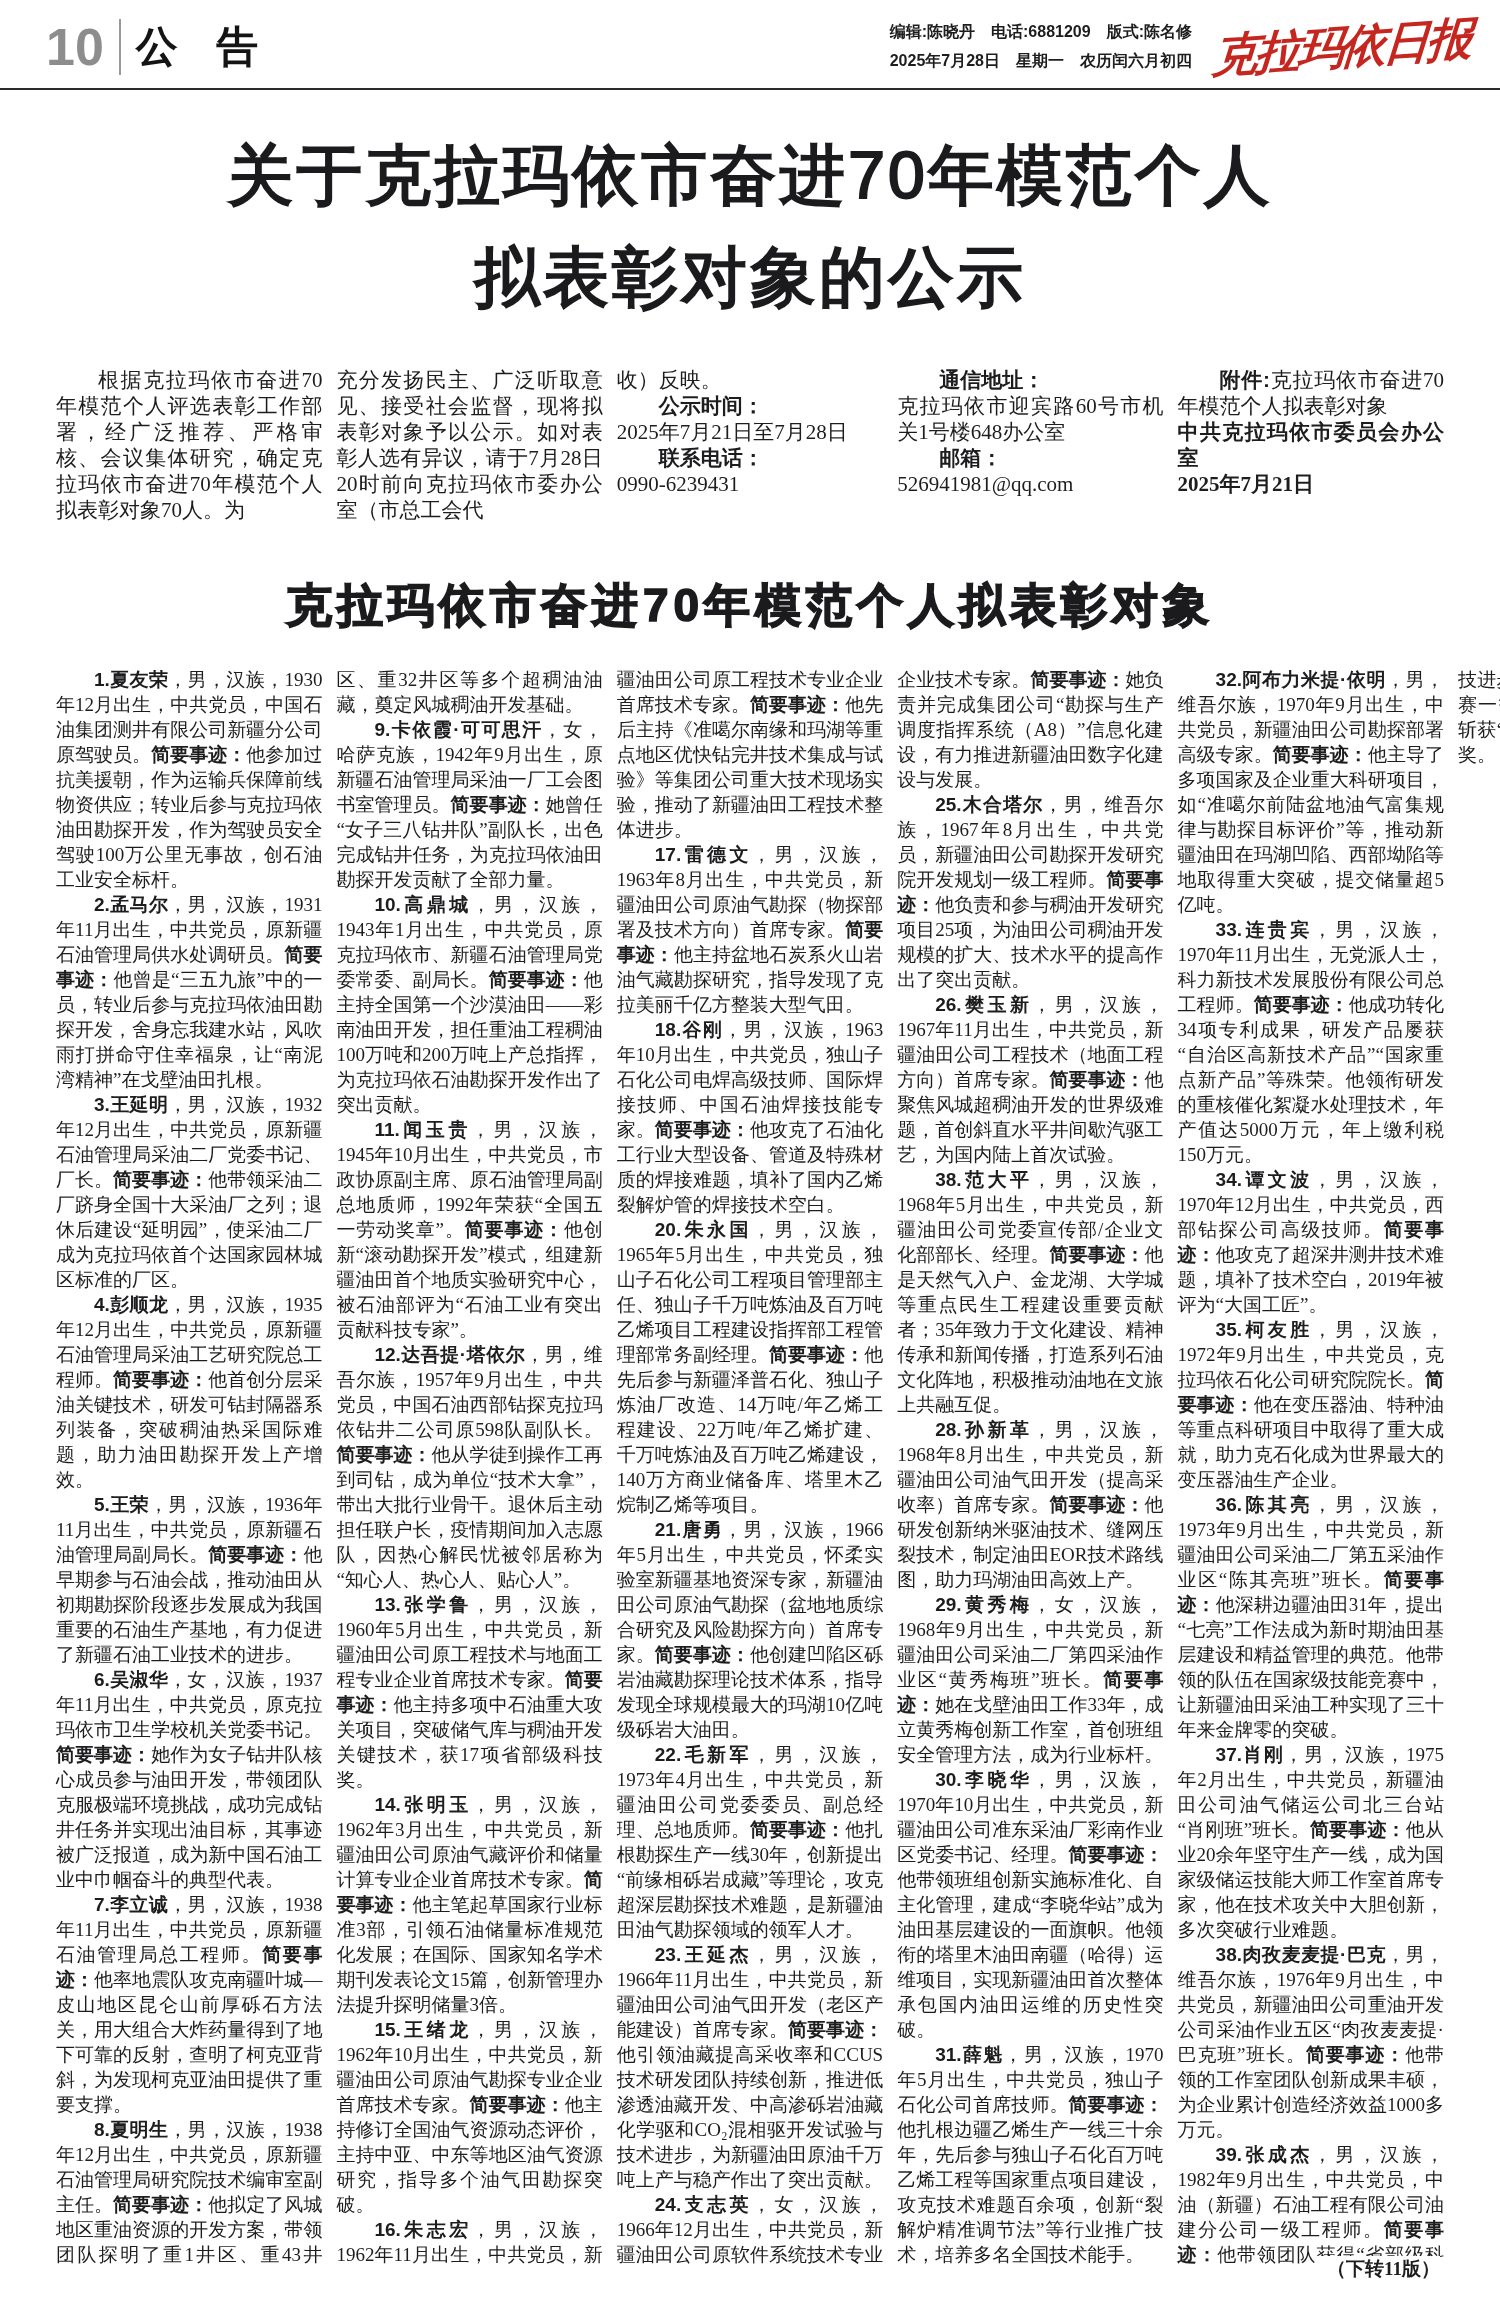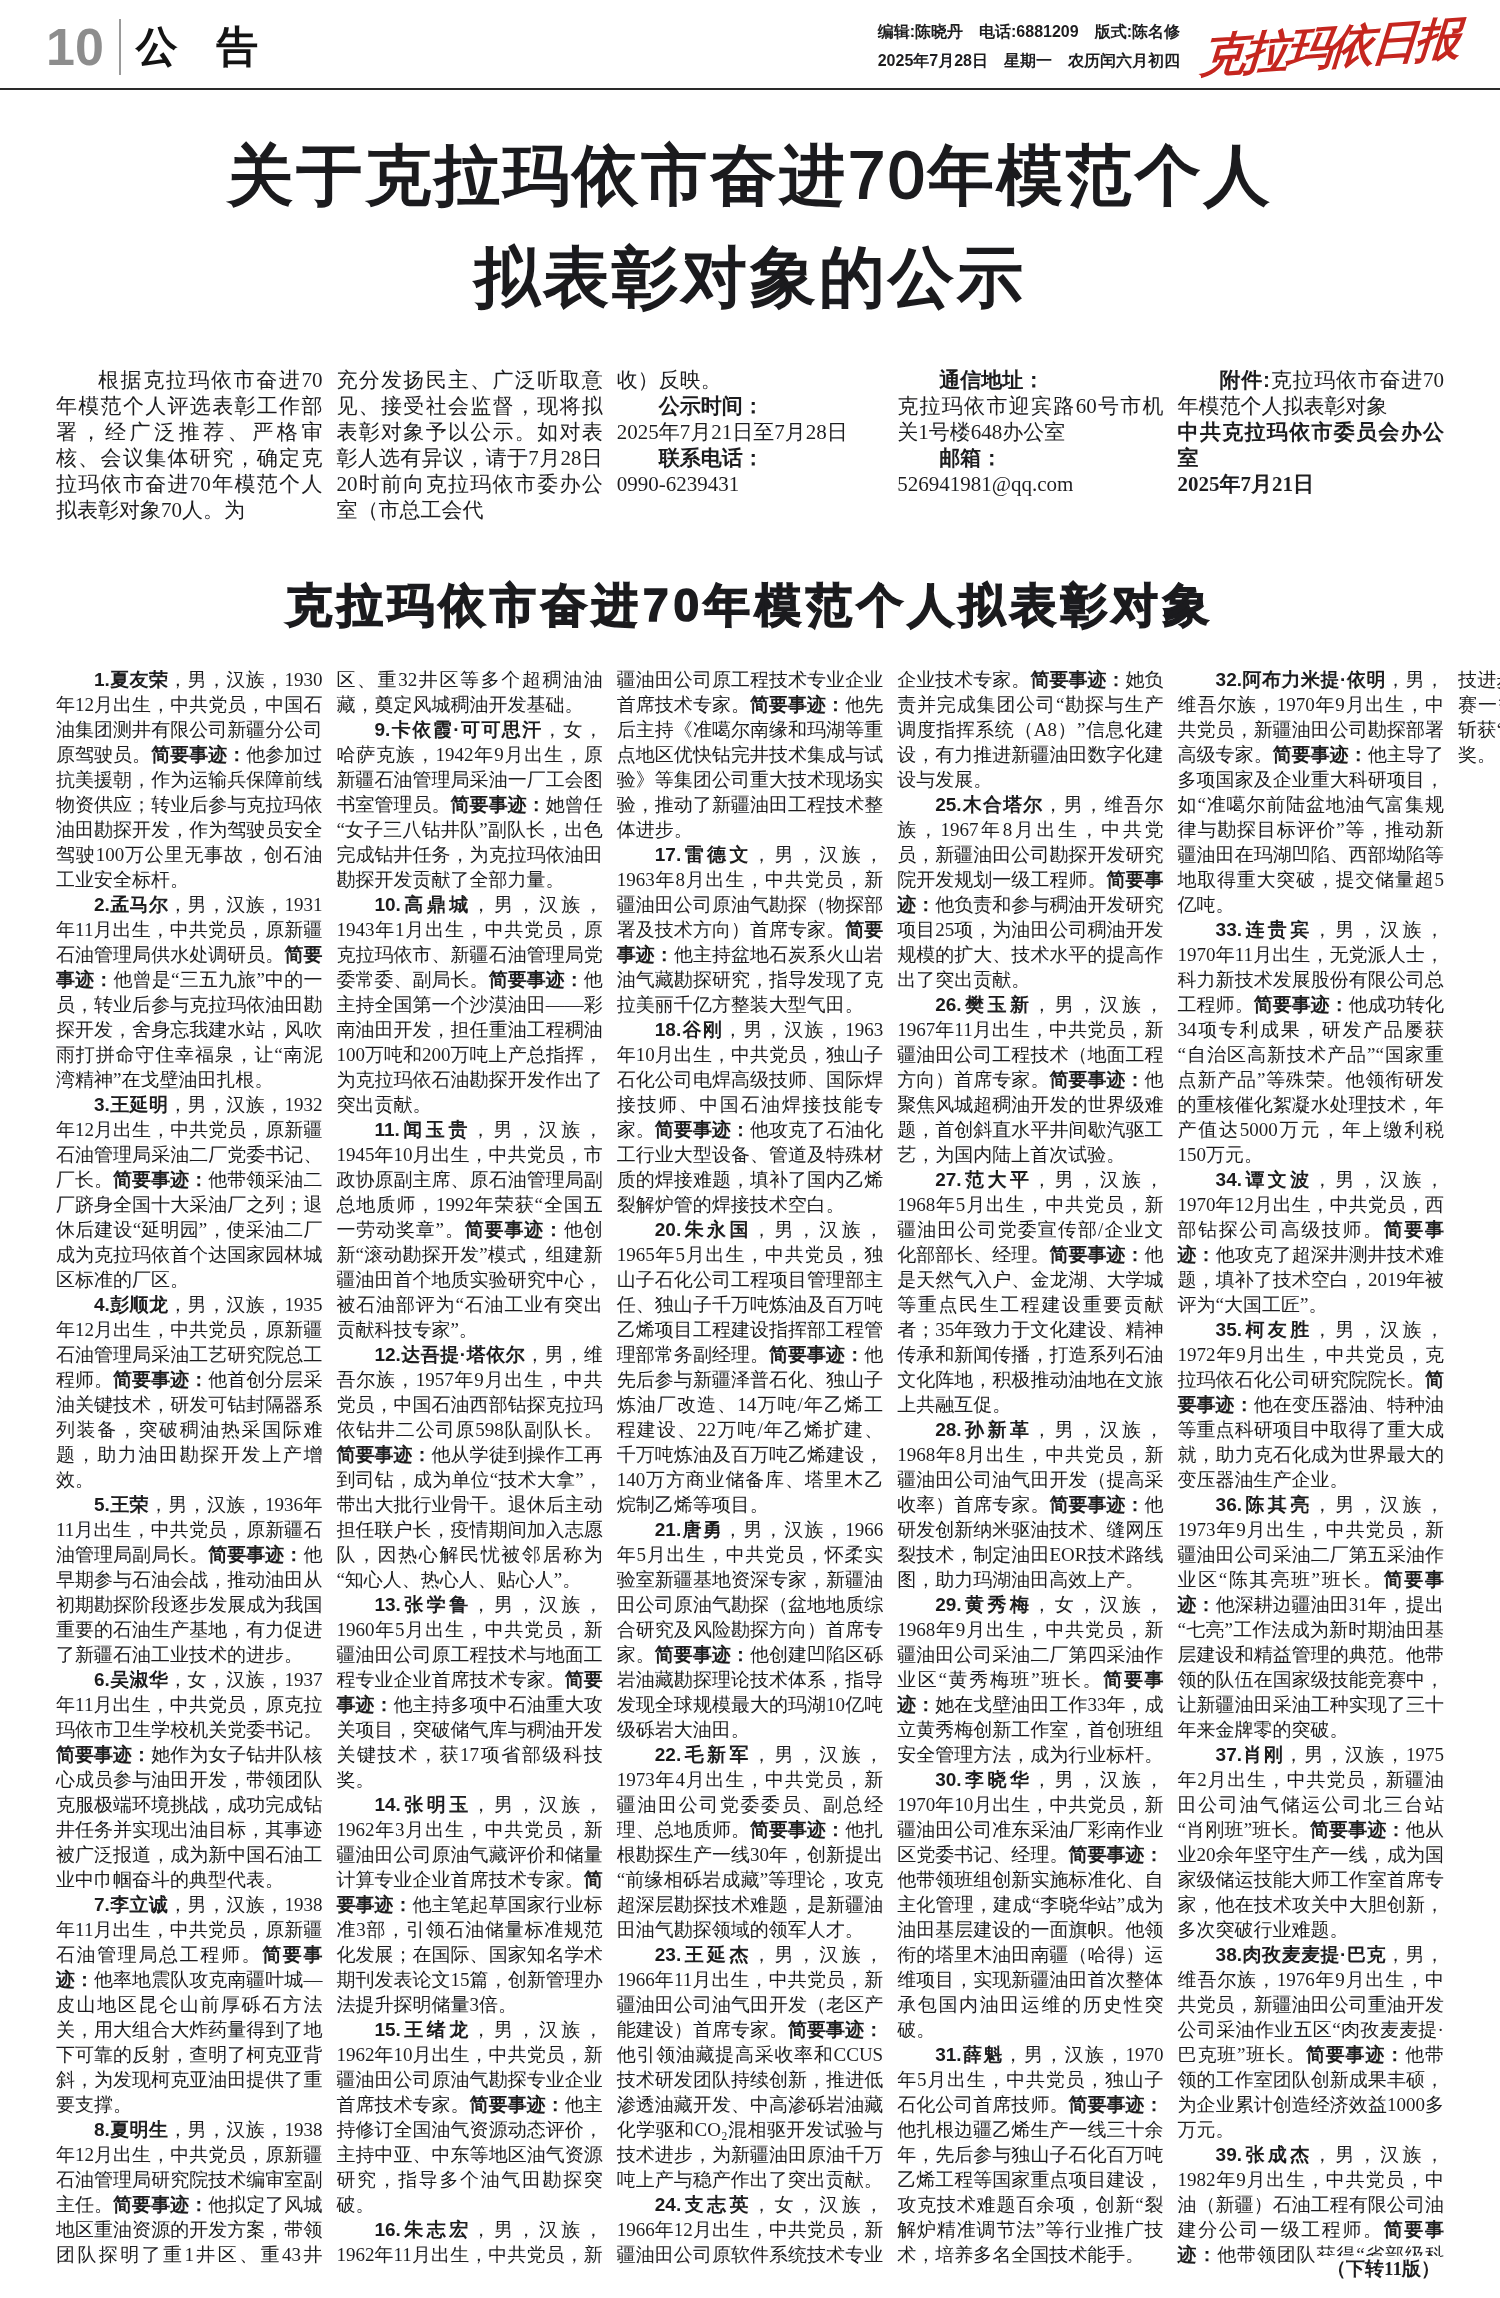--- a/index.html
+++ b/index.html
@@ -1,20 +1,20 @@
 <!DOCTYPE html>
 <html lang="zh"><head>
 <meta charset="utf-8">
 <style>
   html,body{margin:0;padding:0;background:#ffffff;}
   .page{position:relative;width:1500px;height:2298px;background:#fff;overflow:hidden;
         font-family:"Liberation Serif",serif;color:#1d1d1f;}
   
   .hdr{display:flex;justify-content:space-between;align-items:center;
-       padding:16px 42px 10px 46px;border-bottom:2px solid #2a2a2a;height:62px;}
+       padding:16px 30px 10px 46px;border-bottom:2px solid #2a2a2a;height:62px;}
   .hdr-left{display:flex;align-items:center;gap:15px;}
   .pagenum{font-family:"Liberation Sans",sans-serif;font-weight:700;font-size:52px;color:#8d8d8d;line-height:1;}
   .vline{width:2px;height:56px;background:#9a9a9a;}
   .section-title{font-weight:700;font-size:42px;letter-spacing:14px;color:#141414;line-height:1;}
   .hdr-right{display:flex;align-items:center;gap:20px;}
   .hdr-meta{font-family:"Liberation Sans",sans-serif;font-weight:700;font-size:16px;
             line-height:1.8;color:#1d1d1f;text-align:left;white-space:nowrap;}
   .masthead{font-family:"DejaVu Serif",serif;font-style:italic;font-weight:700;font-size:46px;
             color:#c5261f;letter-spacing:-3px;transform:rotate(-4deg) skewX(-8deg);line-height:1;}
   
@@ -115,21 +115,21 @@
       <p class="entry"><b class="hb">16.朱志宏</b><span>，男，汉族，1962年11月出生，中共党员，新疆油田公司原工程技术专业企业首席技术专家。</span><b class="hb">简要事迹：</b><span>他先后主持《准噶尔南缘和玛湖等重点地区优快钻完井技术集成与试验》等集团公司重大技术现场实验，推动了新疆油田工程技术整体进步。</span></p>
       <p class="entry"><b class="hb">17.雷德文</b><span>，男，汉族，1963年8月出生，中共党员，新疆油田公司原油气勘探（物探部署及技术方向）首席专家。</span><b class="hb">简要事迹：</b><span>他主持盆地石炭系火山岩油气藏勘探研究，指导发现了克拉美丽千亿方整装大型气田。</span></p>
       <p class="entry"><b class="hb">18.谷刚</b><span>，男，汉族，1963年10月出生，中共党员，独山子石化公司电焊高级技师、国际焊接技师、中国石油焊接技能专家。</span><b class="hb">简要事迹：</b><span>他攻克了石油化工行业大型设备、管道及特殊材质的焊接难题，填补了国内乙烯裂解炉管的焊接技术空白。</span></p>
       <p class="entry"><b class="hb">20.朱永国</b><span>，男，汉族，1965年5月出生，中共党员，独山子石化公司工程项目管理部主任、独山子千万吨炼油及百万吨乙烯项目工程建设指挥部工程管理部常务副经理。</span><b class="hb">简要事迹：</b><span>他先后参与新疆泽普石化、独山子炼油厂改造、14万吨/年乙烯工程建设、22万吨/年乙烯扩建、千万吨炼油及百万吨乙烯建设，140万方商业储备库、塔里木乙烷制乙烯等项目。</span></p>
       <p class="entry"><b class="hb">21.唐勇</b><span>，男，汉族，1966年5月出生，中共党员，怀柔实验室新疆基地资深专家，新疆油田公司原油气勘探（盆地地质综合研究及风险勘探方向）首席专家。</span><b class="hb">简要事迹：</b><span>他创建凹陷区砾岩油藏勘探理论技术体系，指导发现全球规模最大的玛湖10亿吨级砾岩大油田。</span></p>
       <p class="entry"><b class="hb">22.毛新军</b><span>，男，汉族，1973年4月出生，中共党员，新疆油田公司党委委员、副总经理、总地质师。</span><b class="hb">简要事迹：</b><span>他扎根勘探生产一线30年，创新提出“前缘相砾岩成藏”等理论，攻克超深层勘探技术难题，是新疆油田油气勘探领域的领军人才。</span></p>
       <p class="entry"><b class="hb">23.王延杰</b><span>，男，汉族，1966年11月出生，中共党员，新疆油田公司油气田开发（老区产能建设）首席专家。</span><b class="hb">简要事迹：</b><span>他引领油藏提高采收率和CCUS技术研发团队持续创新，推进低渗透油藏开发、中高渗砾岩油藏化学驱和CO₂混相驱开发试验与技术进步，为新疆油田原油千万吨上产与稳产作出了突出贡献。</span></p>
       <p class="entry"><b class="hb">24.支志英</b><span>，女，汉族，1966年12月出生，中共党员，新疆油田公司原软件系统技术专业企业技术专家。</span><b class="hb">简要事迹：</b><span>她负责并完成集团公司“勘探与生产调度指挥系统（A8）”信息化建设，有力推进新疆油田数字化建设与发展。</span></p>
       <p class="entry"><b class="hb">25.木合塔尔</b><span>，男，维吾尔族，1967年8月出生，中共党员，新疆油田公司勘探开发研究院开发规划一级工程师。</span><b class="hb">简要事迹：</b><span>他负责和参与稠油开发研究项目25项，为油田公司稠油开发规模的扩大、技术水平的提高作出了突出贡献。</span></p>
       <p class="entry"><b class="hb">26.樊玉新</b><span>，男，汉族，1967年11月出生，中共党员，新疆油田公司工程技术（地面工程方向）首席专家。</span><b class="hb">简要事迹：</b><span>他聚焦风城超稠油开发的世界级难题，首创斜直水平井间歇汽驱工艺，为国内陆上首次试验。</span></p>
-      <p class="entry"><b class="hb">27.范大平</b><span>，男，汉族，1968年5月出生，中共党员，新疆油田公司党委宣传部/企业文化部部长、经理。</span><b class="hb">简要事迹：</b><span>他是天然气入户、金龙湖、大学城等重点民生工程建设重要贡献者；35年致力于文化建设、精神传承和新闻传播，打造系列石油文化阵地，积极推动油地在文旅上共融互促。</span></p>
+      <p class="entry"><b class="hb">38.范大平</b><span>，男，汉族，1968年5月出生，中共党员，新疆油田公司党委宣传部/企业文化部部长、经理。</span><b class="hb">简要事迹：</b><span>他是天然气入户、金龙湖、大学城等重点民生工程建设重要贡献者；35年致力于文化建设、精神传承和新闻传播，打造系列石油文化阵地，积极推动油地在文旅上共融互促。</span></p>
       <p class="entry"><b class="hb">28.孙新革</b><span>，男，汉族，1968年8月出生，中共党员，新疆油田公司油气田开发（提高采收率）首席专家。</span><b class="hb">简要事迹：</b><span>他研发创新纳米驱油技术、缝网压裂技术，制定油田EOR技术路线图，助力玛湖油田高效上产。</span></p>
       <p class="entry"><b class="hb">29.黄秀梅</b><span>，女，汉族，1968年9月出生，中共党员，新疆油田公司采油二厂第四采油作业区“黄秀梅班”班长。</span><b class="hb">简要事迹：</b><span>她在戈壁油田工作33年，成立黄秀梅创新工作室，首创班组安全管理方法，成为行业标杆。</span></p>
       <p class="entry"><b class="hb">30.李晓华</b><span>，男，汉族，1970年10月出生，中共党员，新疆油田公司准东采油厂彩南作业区党委书记、经理。</span><b class="hb">简要事迹：</b><span>他带领班组创新实施标准化、自主化管理，建成“李晓华站”成为油田基层建设的一面旗帜。他领衔的塔里木油田南疆（哈得）运维项目，实现新疆油田首次整体承包国内油田运维的历史性突破。</span></p>
       <p class="entry"><b class="hb">31.薛魁</b><span>，男，汉族，1970年5月出生，中共党员，独山子石化公司首席技师。</span><b class="hb">简要事迹：</b><span>他扎根边疆乙烯生产一线三十余年，先后参与独山子石化百万吨乙烯工程等国家重点项目建设，攻克技术难题百余项，创新“裂解炉精准调节法”等行业推广技术，培养多名全国技术能手。</span></p>
       <p class="entry"><b class="hb">32.阿布力米提·依明</b><span>，男，维吾尔族，1970年9月出生，中共党员，新疆油田公司勘探部署高级专家。</span><b class="hb">简要事迹：</b><span>他主导了多项国家及企业重大科研项目，如“准噶尔前陆盆地油气富集规律与勘探目标评价”等，推动新疆油田在玛湖凹陷、西部坳陷等地取得重大突破，提交储量超5亿吨。</span></p>
       <p class="entry"><b class="hb">33.连贵宾</b><span>，男，汉族，1970年11月出生，无党派人士，科力新技术发展股份有限公司总工程师。</span><b class="hb">简要事迹：</b><span>他成功转化34项专利成果，研发产品屡获“自治区高新技术产品”“国家重点新产品”等殊荣。他领衔研发的重核催化絮凝水处理技术，年产值达5000万元，年上缴利税150万元。</span></p>
       <p class="entry"><b class="hb">34.谭文波</b><span>，男，汉族，1970年12月出生，中共党员，西部钻探公司高级技师。</span><b class="hb">简要事迹：</b><span>他攻克了超深井测井技术难题，填补了技术空白，2019年被评为“大国工匠”。</span></p>
       <p class="entry"><b class="hb">35.柯友胜</b><span>，男，汉族，1972年9月出生，中共党员，克拉玛依石化公司研究院院长。</span><b class="hb">简要事迹：</b><span>他在变压器油、特种油等重点科研项目中取得了重大成就，助力克石化成为世界最大的变压器油生产企业。</span></p>
       <p class="entry"><b class="hb">36.陈其亮</b><span>，男，汉族，1973年9月出生，中共党员，新疆油田公司采油二厂第五采油作业区“陈其亮班”班长。</span><b class="hb">简要事迹：</b><span>他深耕边疆油田31年，提出“七亮”工作法成为新时期油田基层建设和精益管理的典范。他带领的队伍在国家级技能竞赛中，让新疆油田采油工种实现了三十年来金牌零的突破。</span></p>
       <p class="entry"><b class="hb">37.肖刚</b><span>，男，汉族，1975年2月出生，中共党员，新疆油田公司油气储运公司北三台站“肖刚班”班长。</span><b class="hb">简要事迹：</b><span>他从业20余年坚守生产一线，成为国家级储运技能大师工作室首席专家，他在技术攻关中大胆创新，多次突破行业难题。</span></p>

